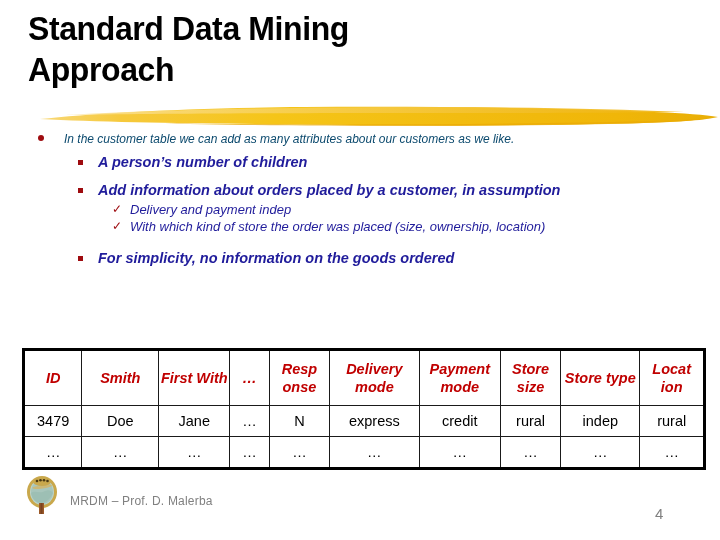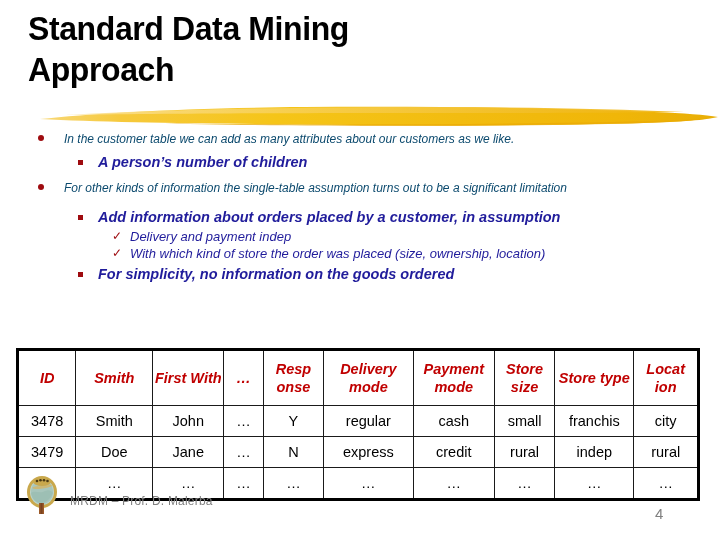--- a/index.html
+++ b/index.html
@@ -107,21 +107,21 @@
     font-style: normal;
     color: #9E0B0F;
     line-height: 17px;
   }
 
   .sp-before-l1 { margin-top: 5px; }
 
   
   #data-table-wrap {
     position: absolute;
-    left: 16px;
+    left: 22px;
     top: 348px;
     width: 619px;
   }
   table#data-table {
     width: 684px;
     border-collapse: collapse;
     border: 3px solid #000000;
     table-layout: fixed;
     background: #ffffff;
   }
@@ -208,41 +208,37 @@
   <div class="bl1">
     <span class="dot"></span>
     <span>In the customer table we can add as many attributes about our customers as we like.</span>
   </div>
 
   <div class="bl2">
     <span class="sq"></span>
     <span>A person’s number of children</span>
   </div>
 
-  <div class="bl1 sp-before-l1">
-    <span class="dot"></span>
-    <span>For other kinds of information the single-table assumption turns out to be a significant limitation</span>
-  </div>
 
   <div class="bl2" style="margin-top:8px;">
     <span class="sq"></span>
     <span>Add information about orders placed by a customer, in assumption</span>
   </div>
 
   <div class="bl3">
     <span class="chk">✓</span>
     <span>Delivery and payment indep</span>
   </div>
 
   <div class="bl3">
     <span class="chk">✓</span>
     <span>With which kind of store the order was placed (size, ownership, location)</span>
   </div>
 
-  <div class="bl2" style="margin-top:2px;">
+  <div class="bl2" style="margin-top:13px;">
     <span class="sq"></span>
     <span>For simplicity, no information on the goods ordered</span>
   </div>
 
 </div>
 
 <div id="data-table-wrap">
   <table id="data-table">
     <colgroup>
       <col style="width:56px">
@@ -265,32 +261,20 @@
         <th>Resp onse</th>
         <th>Delivery mode</th>
         <th>Payment mode</th>
         <th>Store size</th>
         <th>Store type</th>
         <th>Locat ion</th>
       </tr>
     </thead>
     <tbody>
       <tr>
-        <td>3478</td>
-        <td>Smith</td>
-        <td>John</td>
-        <td>…</td>
-        <td>Y</td>
-        <td>regular</td>
-        <td>cash</td>
-        <td>small</td>
-        <td>franchis</td>
-        <td>city</td>
-      </tr>
-      <tr>
         <td>3479</td>
         <td>Doe</td>
         <td>Jane</td>
         <td>…</td>
         <td>N</td>
         <td>express</td>
         <td>credit</td>
         <td>rural</td>
         <td>indep</td>
         <td>rural</td>

